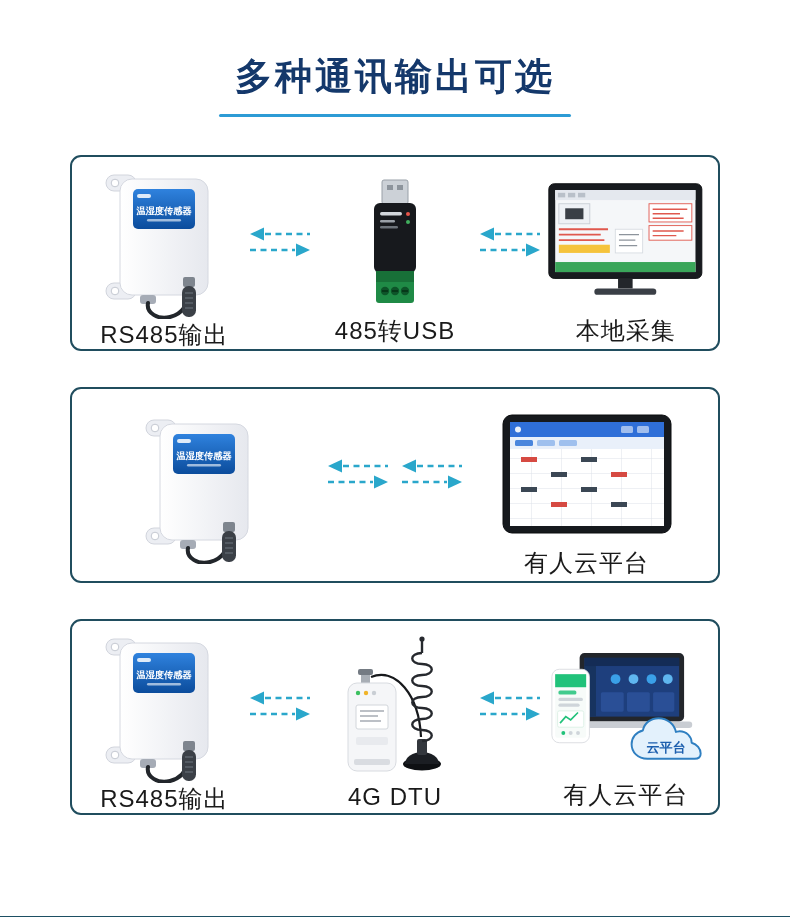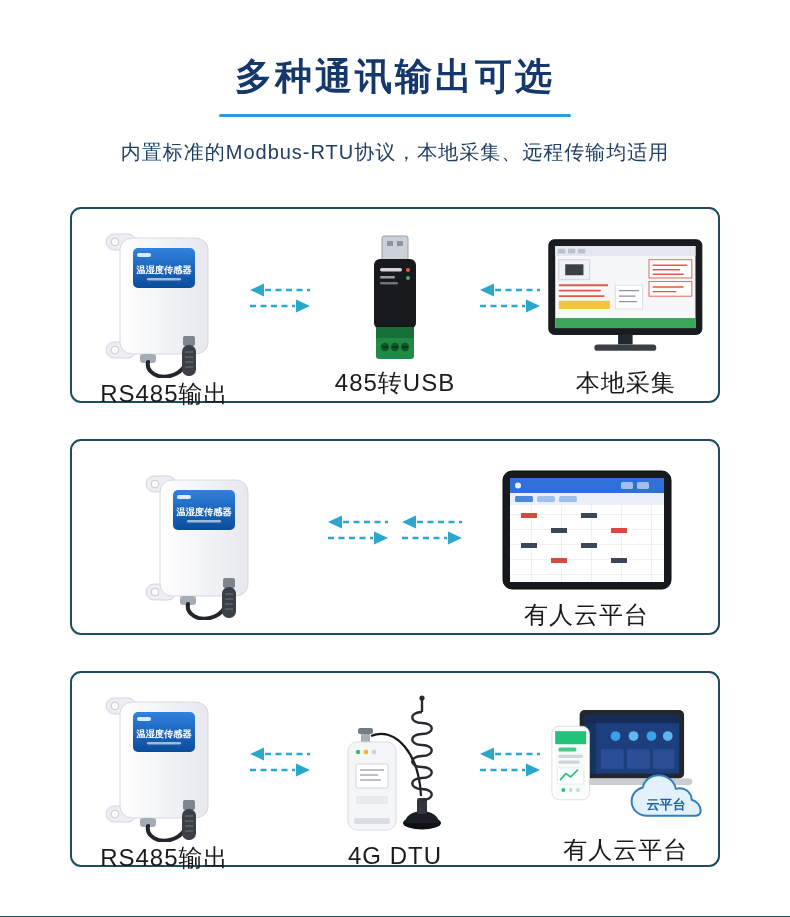--- a/index.html
+++ b/index.html
@@ -6,21 +6,21 @@
   body { margin:0; background:#ffffff; font-family:"Liberation Sans", sans-serif; }
   .page { position:relative; width:790px; height:917px; margin:12px auto; background:#ffffff; overflow:hidden; }
 
   .header { padding-top:40px; text-align:center; }
   .title { margin:0; font-size:37px; font-weight:bold; color:#14386b; letter-spacing:3px; }
   .underline { width:352px; height:3px; background:#2d9bd5; margin:12px auto 18px; border-radius:2px; }
   .subtitle { margin:0; font-size:20px; color:#1f3f63; line-height:34px; letter-spacing:1px; text-align:center; }
 
   .cards { width:650px; margin:38px auto 0; }
   .card { height:196px; border:2px solid #204d5e; border-radius:11px; background:#ffffff;
-          display:flex; padding:19px 14px 4px; margin-bottom:36px; }
+          display:flex; padding:12px 14px 4px; margin-bottom:36px; }
   .cell { flex:1 1 0; display:flex; flex-direction:column; align-items:center; min-width:0; }
   .cell .device { flex:1; display:flex; align-items:center; justify-content:center; width:100%; }
   .cell .label { height:30px; font-size:24px; color:#1a1a1a; letter-spacing:1px; white-space:nowrap; }
   .arrow-cell { flex:0 0 74px; }
 
   .footer-bar { position:absolute; bottom:0; left:0; width:100%; height:13px; background:#1d4f63; }
 </style>
 </head>
 <body>
 
@@ -43,21 +43,20 @@
       <pattern id="patGrid" width="30" height="15" patternUnits="userSpaceOnUse">
         <rect width="30" height="15" fill="#ffffff"></rect>
         <path d="M30 0 H0 V15" fill="none" stroke="#dde2e9" stroke-width="1"></path>
       </pattern>
     </defs>
   </svg>
 
   <header class="header">
     <h1 class="title">多种通讯输出可选</h1>
     <div class="underline"></div>
-    <p class="subtitle">内置标准的Modbus-RTU协议，本地采集、远程传输均适用</p>
   </header>
 
   <div class="cards">
 
     <section class="card">
       <div class="cell">
         <div class="device">
           <svg width="132" height="150" viewBox="0 0 132 150">
             <rect x="8" y="6" width="30" height="16" rx="8" fill="#eceef3" stroke="#d2d5dd"></rect>
             <circle cx="17" cy="14" r="3.8" fill="#ffffff" stroke="#c5c9d2"></circle>

